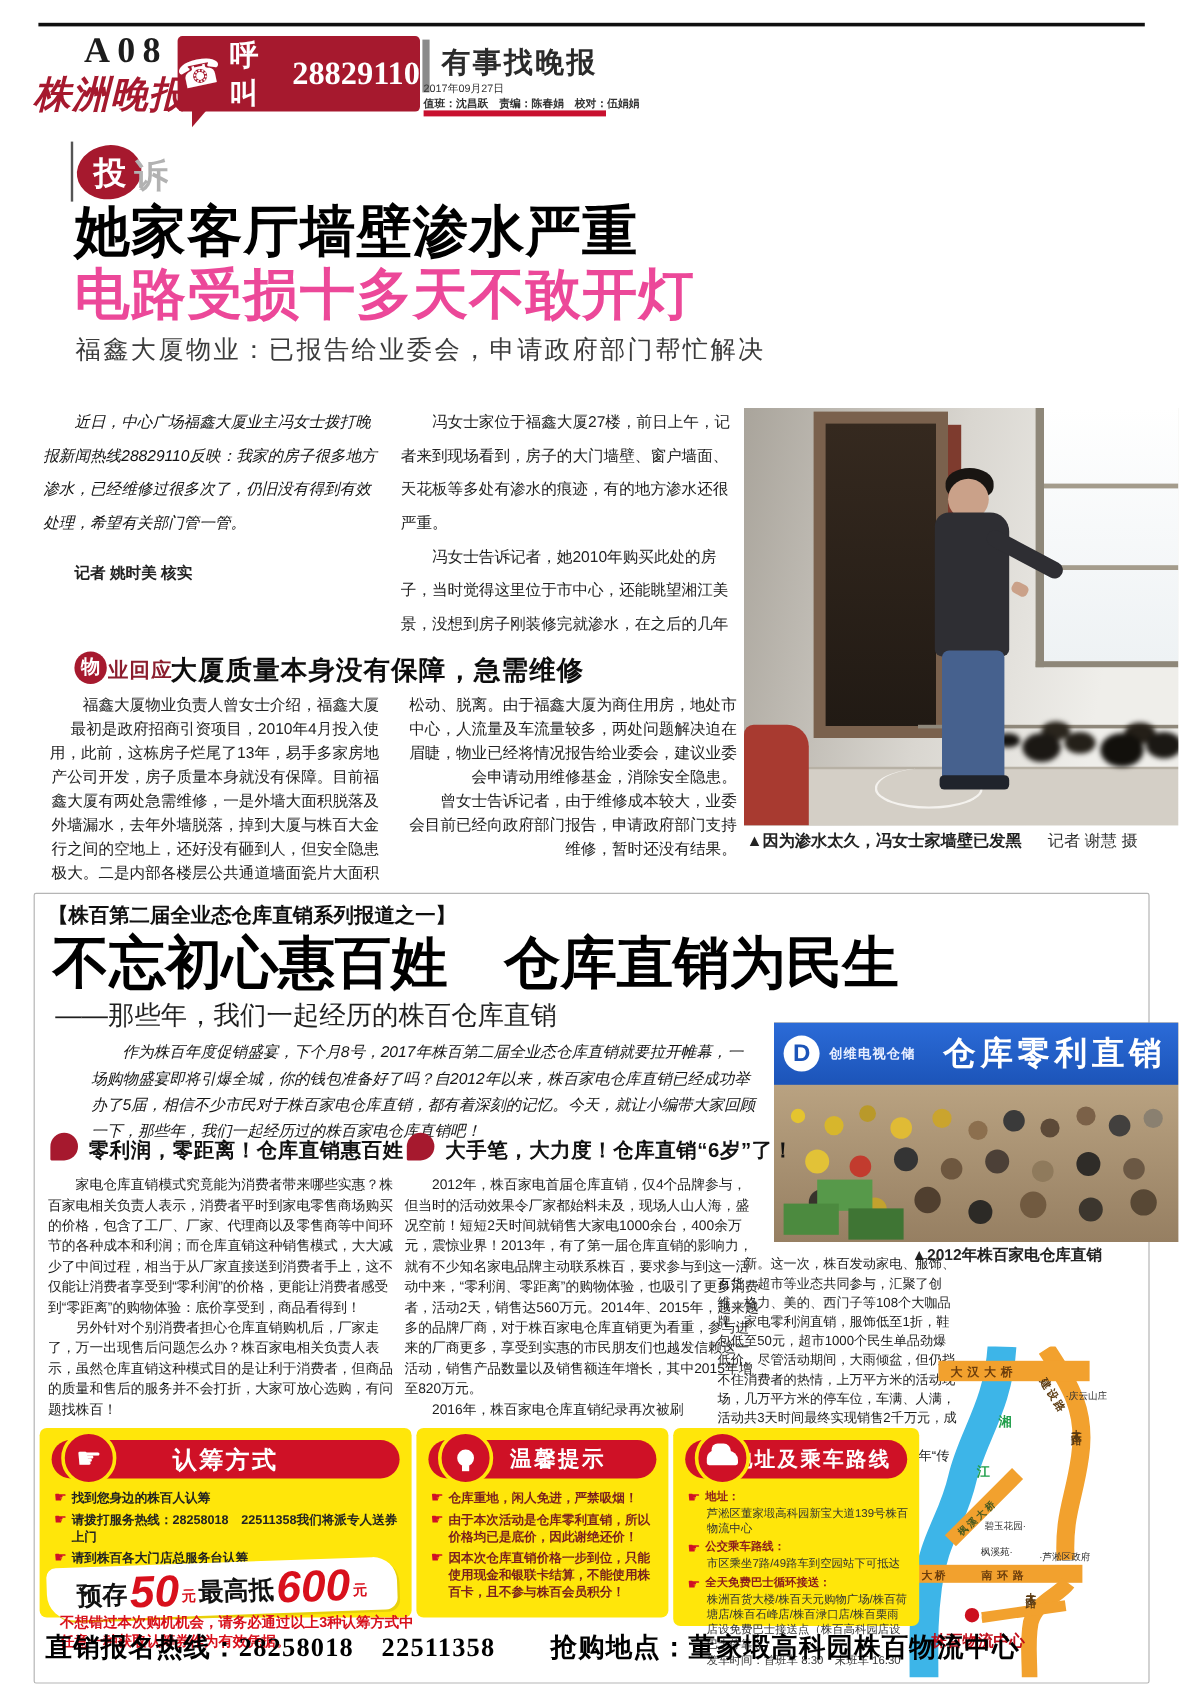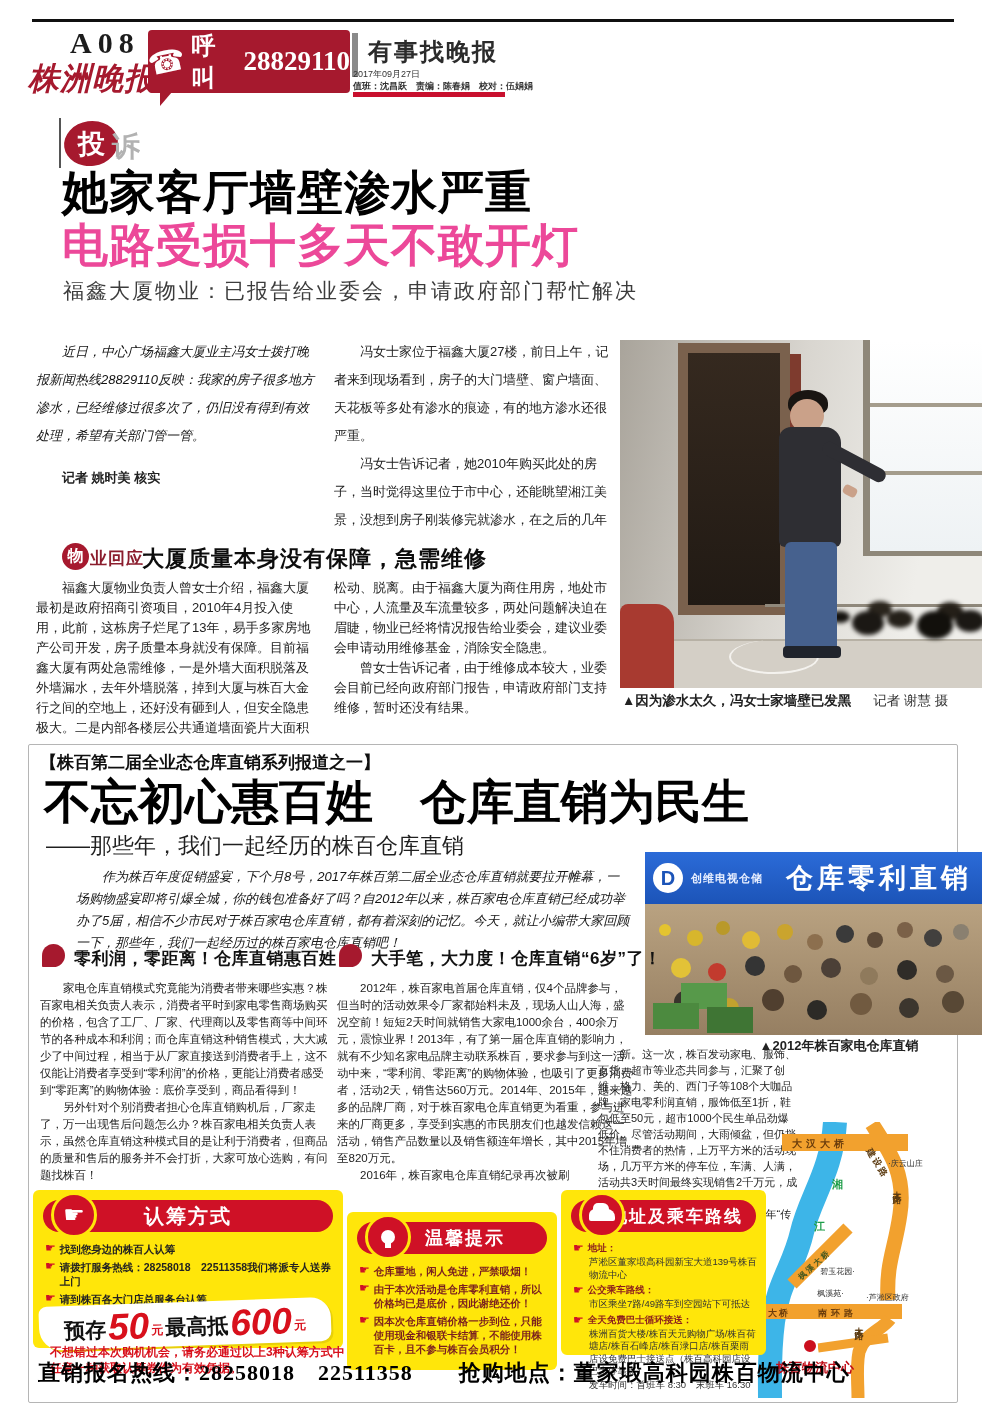--- a/index.html
+++ b/index.html
@@ -39,21 +39,21 @@
   .a1-body { left:36px; top:338px; width:578px; height:202px; column-count:2; column-gap:18px;
     font-size:13px; line-height:28px; color:#222; }
   .a1-body .lead { font-style:italic; text-indent:2em; color:#111; }
   .a1-body .byline { font-weight:bold; margin:14px 0 14px 2em; }
   .a1-body p.para, .a1-resp-body p.para { text-indent:2em; }
   .resp-circle { left:62px; top:543px; width:27px; height:27px; background:#a6192e; border-radius:50%;
     color:#fff; font-size:16px; font-weight:bold; display:flex; align-items:center; justify-content:center; }
   .resp-rest { left:90px; top:547px; font-size:17px; font-weight:bold; color:#8b1d2d; letter-spacing:1px; }
   .resp-title { left:142px; top:544px; font-size:22px; font-weight:bold; color:#0d0d0d; letter-spacing:1px; }
   .a1-resp-body { left:36px; top:578px; width:578px; height:164px; column-count:2; column-gap:18px;
-    font-size:13px; line-height:20px; color:#222; }
+    font-size:13px; line-height:20px; color:#222;text-align:right; }
 
   
   .photo1 { left:620px; top:340px; width:362px; height:348px; overflow:hidden; background:linear-gradient(100deg,#a9a49b,#d9d6d0 45%,#efeeea 80%); }
   .p1-floor { left:0; bottom:0; width:100%; height:14%; background:#d4cfc6; border-top:2px solid #b7b1a5; }
   .p1-window { right:0; top:0; width:33%; height:62%; background:linear-gradient(#ffffff,#eef2f4);
     border-left:7px solid #8e8779; border-bottom:5px solid #8e8779; }
   .p1-window i { position:absolute; left:0; width:100%; height:4px; background:#a49c8c; }
   .p1-doorframe { left:16%; top:1%; width:31%; height:78%; background:#7a614d; padding:10px; }
   .p1-door { width:100%; height:100%; background:linear-gradient(#35291f,#211a14); }
   .p1-redwall { left:45%; top:4%; width:5%; height:70%; background:#7e3b2e; }
@@ -115,21 +115,21 @@
   .map { left:740px; top:1122px; width:244px; height:276px; }
   .map-vlabel { position:absolute; font-size:9px; color:#5b3a10; font-weight:bold; letter-spacing:2px; white-space:nowrap; }
 
   
   .ybox { background:#ffe60a; border-radius:6px; }
   .ybox-head { position:absolute; left:10px; top:10px; right:10px; height:32px; background:#cf1126; border-radius:16px;
     display:flex; align-items:center; justify-content:center; color:#fff; font-weight:bold; letter-spacing:2px; }
   .ybox-icon { position:absolute; left:18px; top:2px; width:46px; height:46px; background:#cf1126; border-radius:50%;
     border:3px solid #ffe60a; display:flex; align-items:center; justify-content:center; color:#fff; }
   .box1 { left:33px; top:1190px; width:310px; height:158px; }
-  .box2 { left:347px; top:1190px; width:210px; height:158px;margin-top:22px; }
+  .box2 { left:347px; top:1190px; width:210px; height:158px; }
   .box3 { left:561px; top:1190px; width:205px; height:165px; }
   .ybox .items { position:absolute; left:12px; right:8px; top:52px; }
   .yitem { display:flex; gap:4px; font-size:10.5px; line-height:14px; margin-bottom:4px; color:#222; font-weight:bold; }
   .yitem .hand { color:#cf1126; font-size:12px; line-height:13px; flex:0 0 auto; }
   .box2 .yitem { color:#7a1f1f; }
   .b3-head { color:#8b1d1d; }
   .b3-sub { color:#333; font-weight:normal; margin-left:16px; margin-top:-2px; }
   .box3 .yitem { font-size:9.5px; line-height:12.5px; margin-bottom:3px; }
   .promo { position:absolute; left:6px; top:112px; width:292px; height:44px; background:#fff; transform:rotate(-2deg);
     border-radius:8px 20px 10px 22px; display:flex; align-items:flex-end; justify-content:center; gap:2px; padding-bottom:4px;

